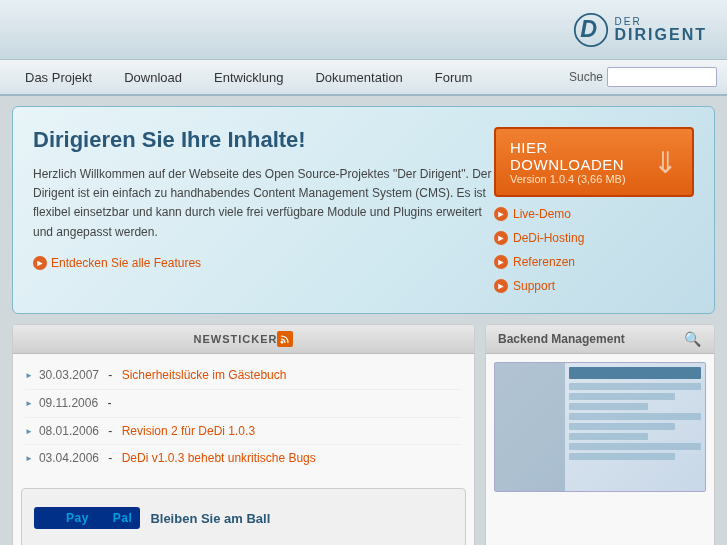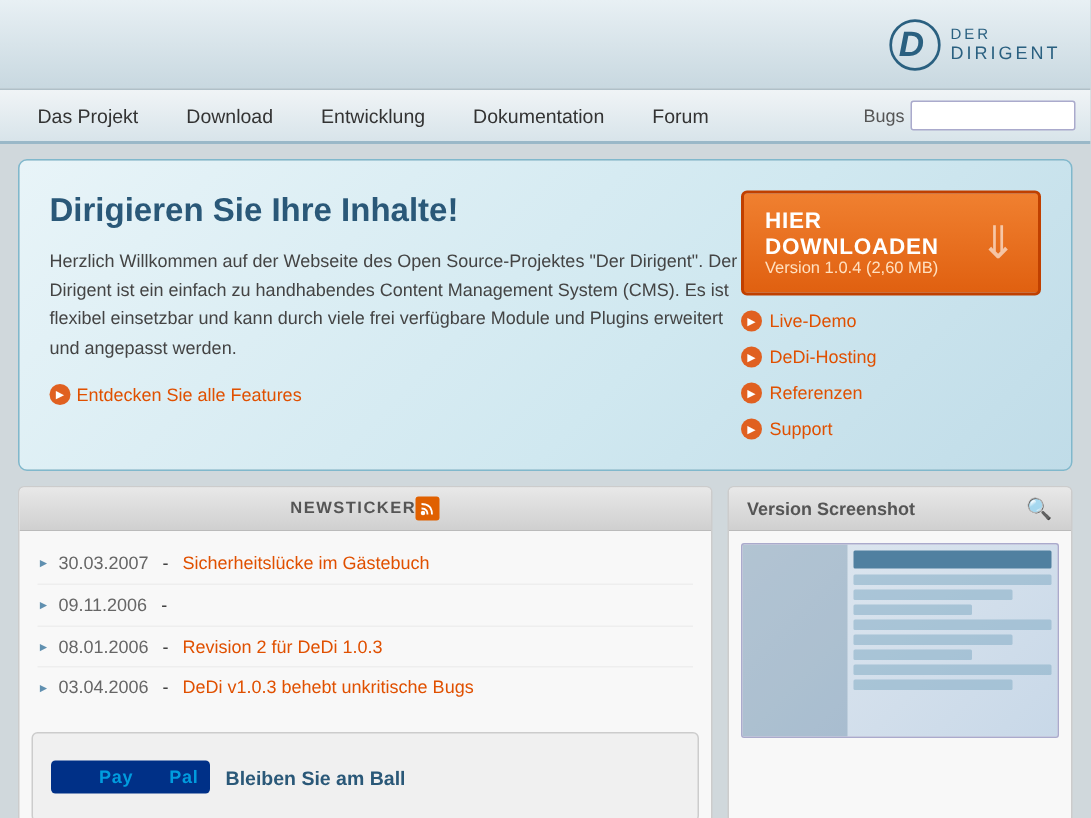--- a/index.html
+++ b/index.html
@@ -129,21 +129,21 @@
       color: #fff;
       cursor: pointer;
       width: 100%;
       display: flex;
       align-items: center;
       justify-content: space-between;
       gap: 8px;
     }
     #download-btn-text {
       font-size: 15px;
-      font-weight: bold;
+      font-weight: normal;
       letter-spacing: 0.5px;
     }
     #download-btn-sub {
       font-size: 11px;
       color: #ffe0c0;
     }
 
     .hero-side-link {
       color: #e05000;
       font-size: 12px;
@@ -311,51 +311,51 @@
 <body>
 
 <div id="header">
   <div id="logo">
     <svg class="logo-d" viewBox="0 0 40 40">
       <circle cx="20" cy="20" r="18" fill="none" stroke="#2a6080" stroke-width="2"></circle>
       <text x="8" y="28" font-size="26" font-weight="bold" fill="#2a6080" font-style="italic">D</text>
     </svg>
     <div style="display:flex;flex-direction:column;line-height:1">
       <span style="font-size:10px;color:#2a6080;letter-spacing:2px;font-weight:normal;">DER</span>
-      <span style="font-size:12px;font-weight:normal;color:#2a6080;letter-spacing:2px;">DIRIGENT</span>
+      <span style="font-size:16px;font-weight:bold;color:#2a6080;letter-spacing:2px;">DIRIGENT</span>
     </div>
   </div>
 </div>
 
 <div id="nav">
   <div class="nav-item">Das Projekt</div>
   <div class="nav-item">Download</div>
   <div class="nav-item">Entwicklung</div>
   <div class="nav-item">Dokumentation</div>
   <div class="nav-item">Forum</div>
   <div class="nav-search">
-    <span class="nav-search-label">Bugs</span>
+    <span class="nav-search-label">Suche</span>
     <input class="nav-search-input" type="text" style="">
   </div>
 </div>
 
 <div id="hero">
   <div id="hero-left">
     <div id="hero-title">Dirigieren Sie Ihre Inhalte!</div>
     <div id="hero-text">Herzlich Willkommen auf der Webseite des Open Source-Projektes "Der Dirigent". Der Dirigent ist ein einfach zu handhabendes Content Management System (CMS). Es ist flexibel einsetzbar und kann durch viele frei verfügbare Module und Plugins erweitert und angepasst werden.</div>
     <a id="hero-link" class="hero-side-link" href="#">
       <span class="arrow-circle">►</span>
       <span>Entdecken Sie alle Features</span>
     </a>
   </div>
   <div id="hero-right">
     <div id="download-btn">
       <div>
         <div id="download-btn-text">HIER DOWNLOADEN</div>
-        <div id="download-btn-sub">Version 1.0.4 (2,60 MB)</div>
+        <div id="download-btn-sub">Version 1.0.4 (3,66 MB)</div>
       </div>
       <div style="font-size:30px;color:rgba(255,255,255,0.6);">⇓</div>
     </div>
     <a class="hero-side-link" href="#">
       <span class="arrow-circle">►</span>
       <span>Live-Demo</span>
     </a>
     <a class="hero-side-link" href="#">
       <span class="arrow-circle">►</span>
       <span>DeDi-Hosting</span>
@@ -413,21 +413,21 @@
     <div id="paypal-section" style="margin:8px;border:1px solid #ccc;border-radius:4px;padding:8px 12px;display:flex;align-items:center;gap:10px;background:#f0f0f0;">
       <div class="paypal-logo">
         <span>Pay<span style="color:#009cde">Pal</span></span>
       </div>
       <div id="paypal-text">Bleiben Sie am Ball</div>
     </div>
   </div>
 
   <div id="screenshot-section">
     <div id="screenshot-header">
-      <span>Version Screenshot</span>
+      <span>Backend Management</span>
       <span class="search-icon-small">🔍</span>
     </div>
     <div id="screenshot-img">
       <div class="fake-screen-sidebar"></div>
       <div class="fake-screen-content">
         <div class="fsc-header"></div>
         <div class="fsc-row long"></div>
         <div class="fsc-row med"></div>
         <div class="fsc-row short"></div>
         <div class="fsc-row long"></div>

